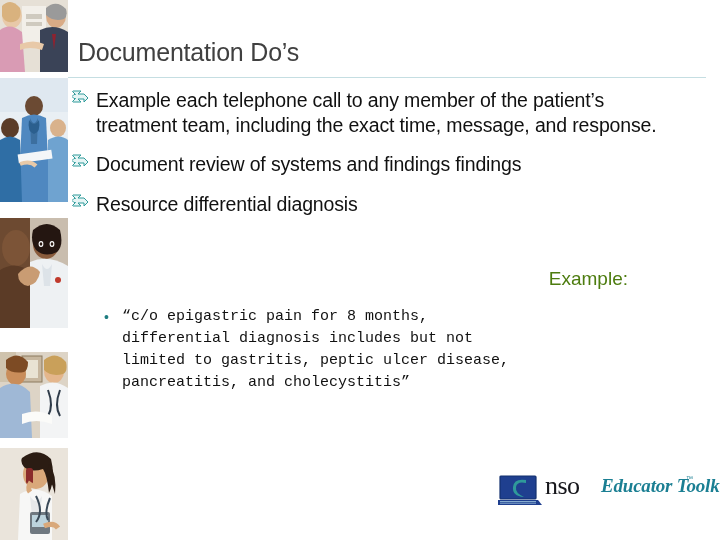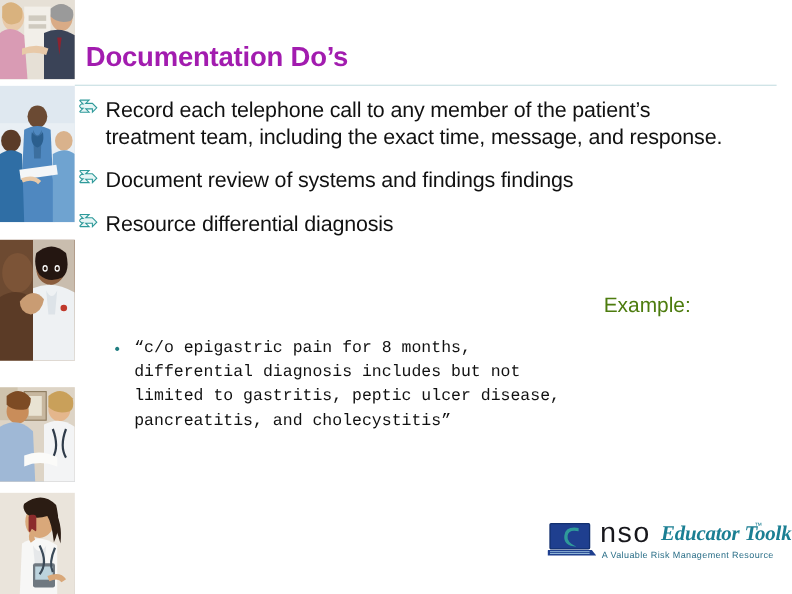--- a/index.html
+++ b/index.html
@@ -53,22 +53,22 @@
     top: 0;
     right: 0;
     bottom: 0;
   }
 
   #page-title {
     position: absolute;
     left: 10px;
     top: 38px;
     font-size: 25px;
-    font-weight: bold;
-    color: #a21caf;
+    font-weight: normal;
+    color: #404040;
     letter-spacing: -0.2px;
     white-space: nowrap;
   }
 
   #title-divider {
     position: absolute;
     left: 0px;
     top: 77px;
     width: 638px;
     height: 1px;
@@ -151,21 +151,21 @@
     position: absolute;
     left: 0;
     top: 3px;
     width: 46px;
     height: 32px;
   }
   #logo-nso {
     position: absolute;
     left: 47px;
     top: 1px;
-    font-family: Liberation Mono, monospace;
+    font-family: Liberation Serif, serif;
     font-size: 26px;
     line-height: 26px;
     color: #17171c;
     letter-spacing: -0.5px;
   }
   #logo-toolkit {
     position: absolute;
     left: 103px;
     top: 3px;
     font-family: "Liberation Serif", serif;
@@ -295,21 +295,21 @@
   <div id="title-divider"></div>
 
   <div id="bullet-list">
 
     <div class="bullet-row" id="bullet-row-0">
       <span class="bullet-glyph">
         <svg width="17" height="15" viewBox="0 0 17 15">
           <path d="M1 1 h8 l-3 3 h6 l4 4 l-4 4 v-3 h-6 l3 3 h-8 l-0.5 -0.5 l3 -3 h-1.5 l-2 -2 l2 -2 h1.5 l-3 -3 z" fill="#e6f5f5" stroke="#2f9a9a" stroke-width="1"></path>
         </svg>
       </span>
-      <span class="bullet-text">Record each telephone call to any member of the patient’s treatment team, including the exact time, message, and response.</span>
+      <span class="bullet-text">Example each telephone call to any member of the patient’s treatment team, including the exact time, message, and response.</span>
     </div>
 
     <div class="bullet-row" id="bullet-row-1">
       <span class="bullet-glyph">
         <svg width="17" height="15" viewBox="0 0 17 15">
           <path d="M1 1 h8 l-3 3 h6 l4 4 l-4 4 v-3 h-6 l3 3 h-8 l-0.5 -0.5 l3 -3 h-1.5 l-2 -2 l2 -2 h1.5 l-3 -3 z" fill="#e6f5f5" stroke="#2f9a9a" stroke-width="1"></path>
         </svg>
       </span>
       <span class="bullet-text">Document review of systems and findings findings</span>
     </div>
@@ -340,16 +340,15 @@
     <svg id="logo-laptop" viewBox="0 0 46 32">
       <rect x="2" y="1" width="36" height="23" rx="1" fill="#1f3f8f" stroke="#13306f" stroke-width="1.2"></rect>
       <path d="M28 5 q-12 -2 -13 7 q-1 9 11 10 q-9 -4 -8 -10 q1 -6 10 -4 z" fill="#2f9a9a"></path>
       <path d="M0 25 h40 l4 5 h-48 z" fill="#1f3f8f"></path>
       <path d="M2 26.5 h36 M2 28.2 h36" stroke="#9fc6e0" stroke-width="0.8"></path>
     </svg>
 
     <div id="logo-nso">nso</div>
     <div id="logo-toolkit">Educator Toolkit</div>
     <div id="logo-tm">™</div>
-    <div id="logo-tagline">A Valuable Risk Management Resource</div>
   </div>
 
 </div>
 
 </body></html>

